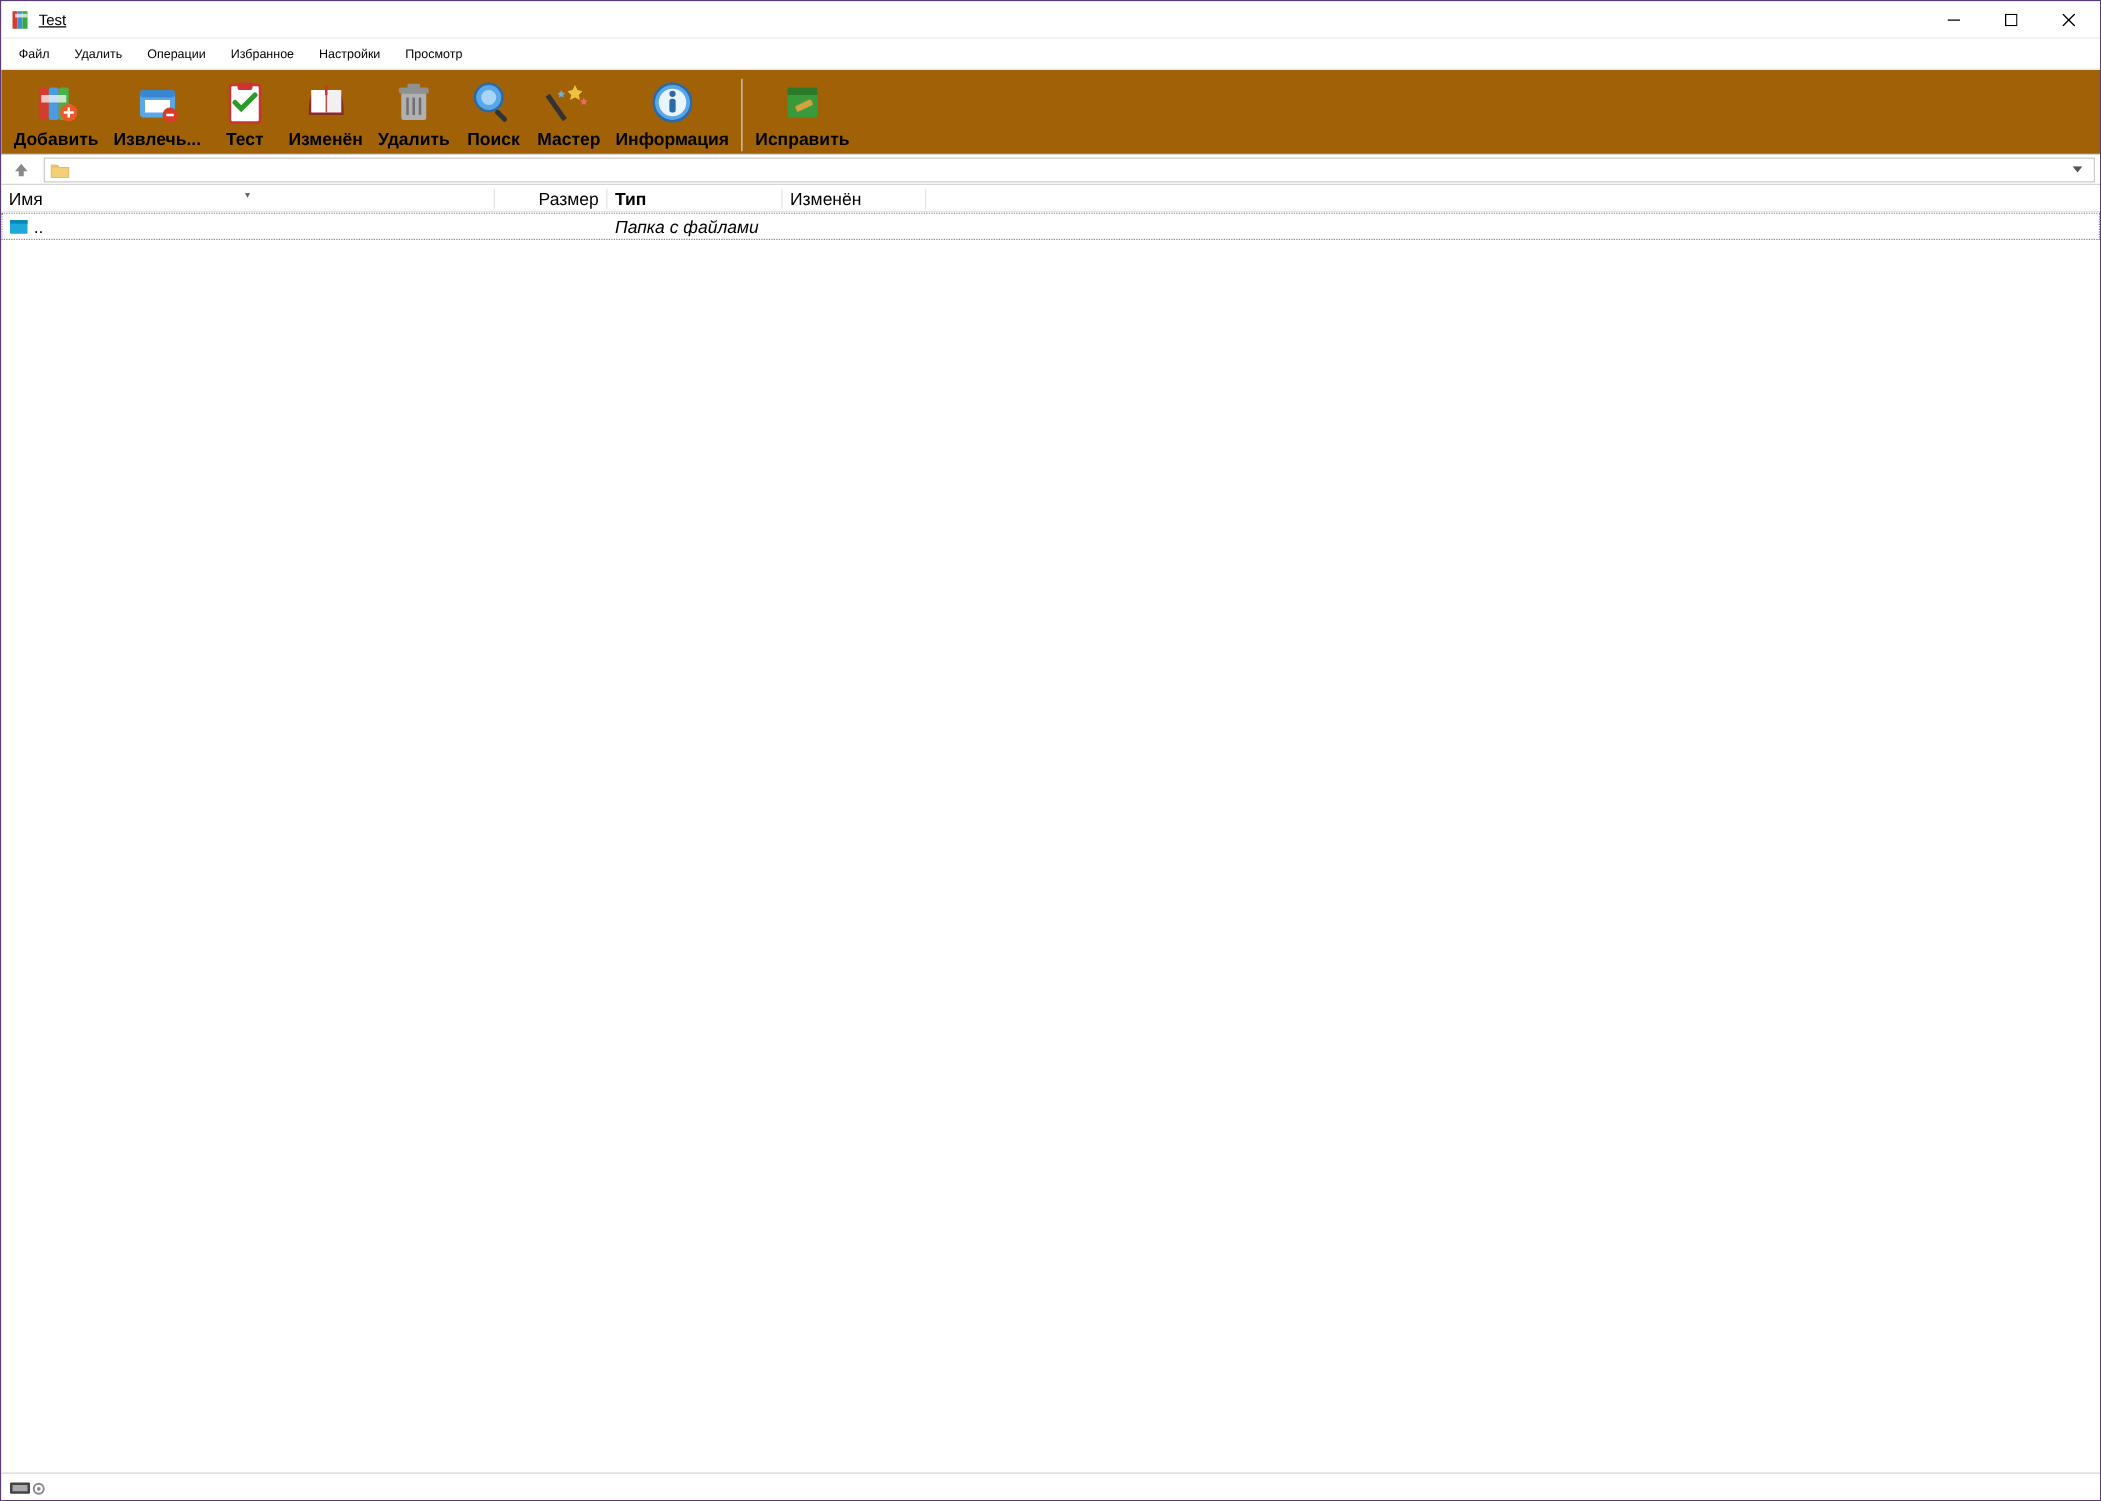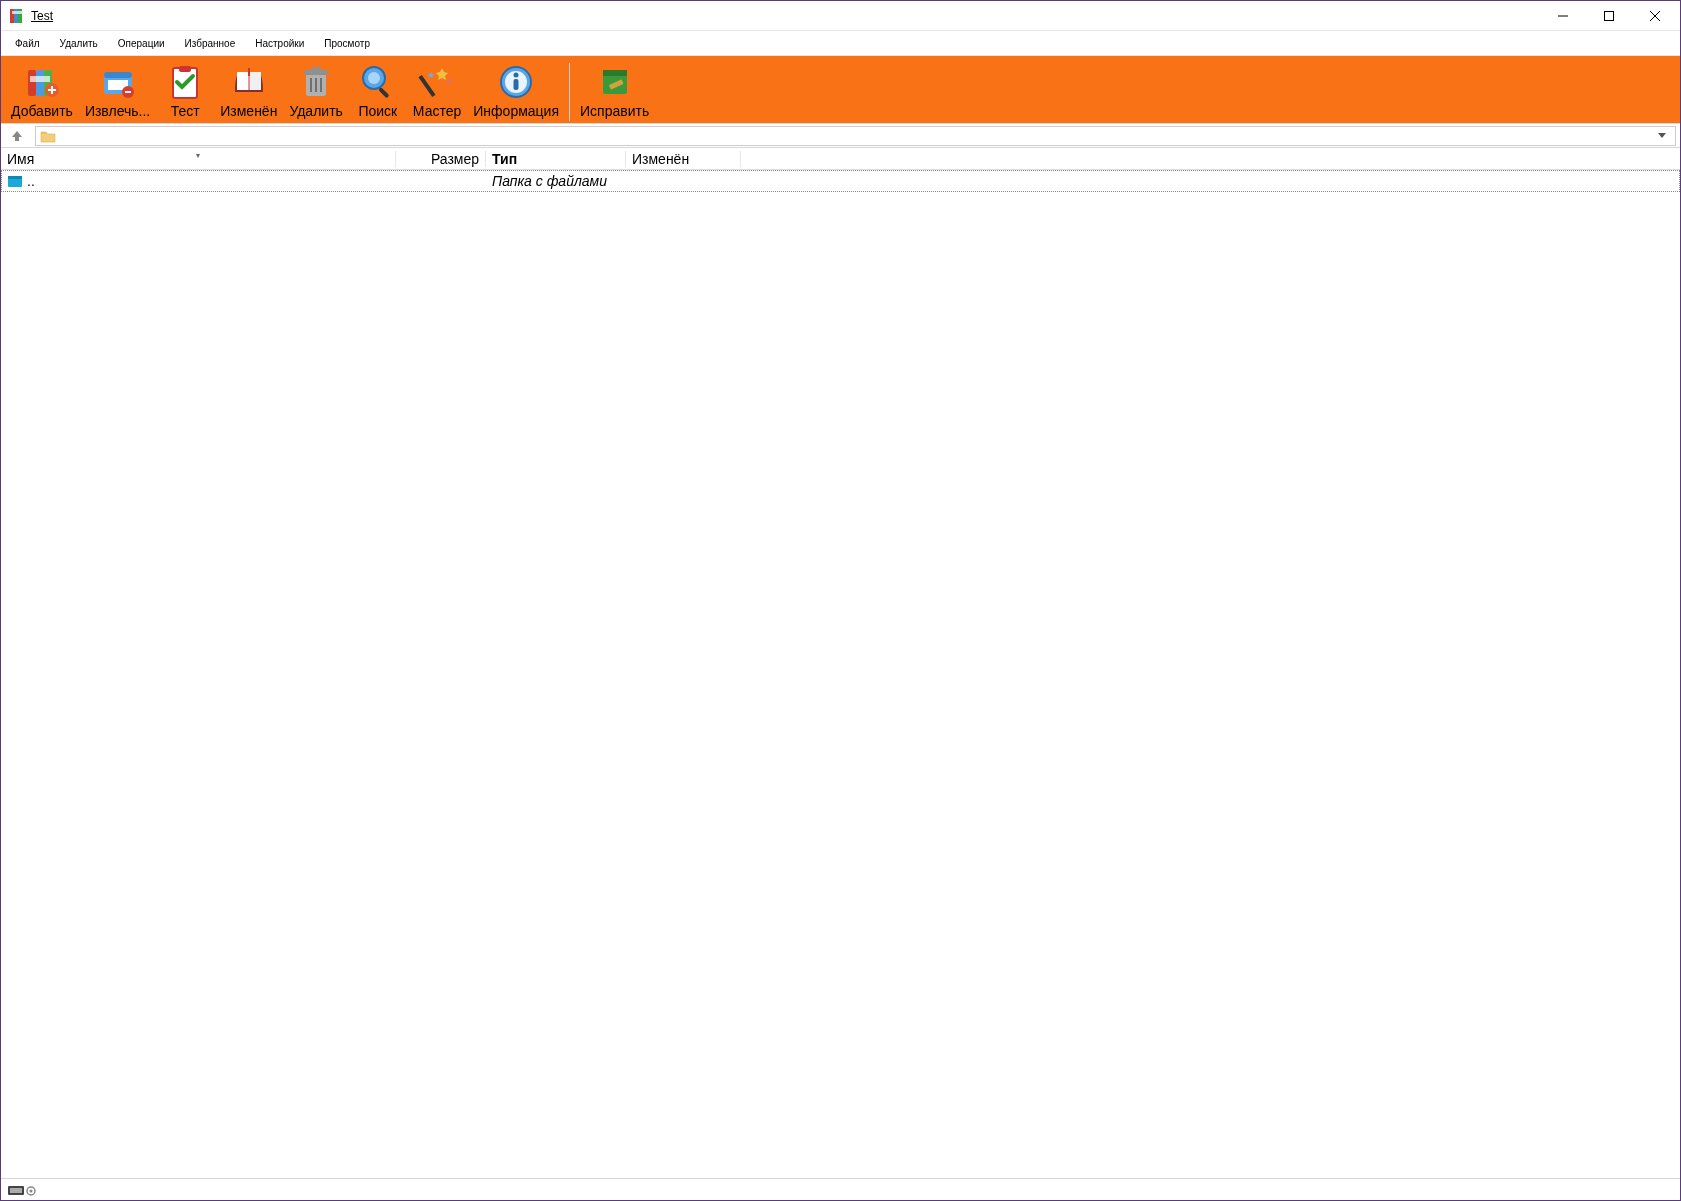--- a/index.html
+++ b/index.html
@@ -10,21 +10,21 @@
     .titlebar .app-icon { width: 16px; height: 16px; margin-right: 6px; display: inline-flex; }
     .titlebar .title { font-size: 12px; text-decoration: underline; }
     .titlebar .win-controls { margin-left: auto; display: flex; }
     .titlebar .win-btn { width: 46px; height: 30px; display: flex; align-items: center; justify-content: center; }
 
     
     .menubar { display: flex; height: 25px; align-items: center; padding: 0 4px; background: #fff; border-bottom: 1px solid #e5e5e5; }
     .menubar .menu-item { padding: 3px 10px; font-size: 10px; cursor: default; }
 
     
-    .toolbar { display: flex; align-items: flex-end; background: #f97316; border-bottom: 1px solid #d6d6d6; padding: 4px 4px 2px 4px; height: 68px; }
+    .toolbar { display: flex; align-items: flex-end; background: #a16207; border-bottom: 1px solid #d6d6d6; padding: 4px 4px 2px 4px; height: 68px; font-weight: bold; }
     .tb-btn { display: flex; flex-direction: column; align-items: center; justify-content: flex-end; padding: 2px 6px; min-width: 58px; height: 62px; cursor: default; }
     .tb-btn .icon { width: 40px; height: 40px; display: flex; align-items: center; justify-content: center; }
     .tb-btn .label { font-size: 14px; margin-top: 1px; white-space: nowrap; }
     .tb-sep { width: 1px; background: #d0d0d0; height: 58px; margin: 0 4px; }
 
     
     .addressbar { display: flex; align-items: center; height: 24px; border-bottom: 1px solid #d6d6d6; padding: 0 4px; background: #fff; }
     .addressbar .up-btn { width: 24px; height: 20px; display: flex; align-items: center; justify-content: center; color: #777; cursor: default; }
     .addressbar .path-box { flex: 1; display: flex; align-items: center; height: 20px; border: 1px solid #ccc; margin-left: 6px; padding: 0 4px; background: #fff; }
     .addressbar .folder-icon { width: 16px; height: 14px; margin-right: 4px; }

